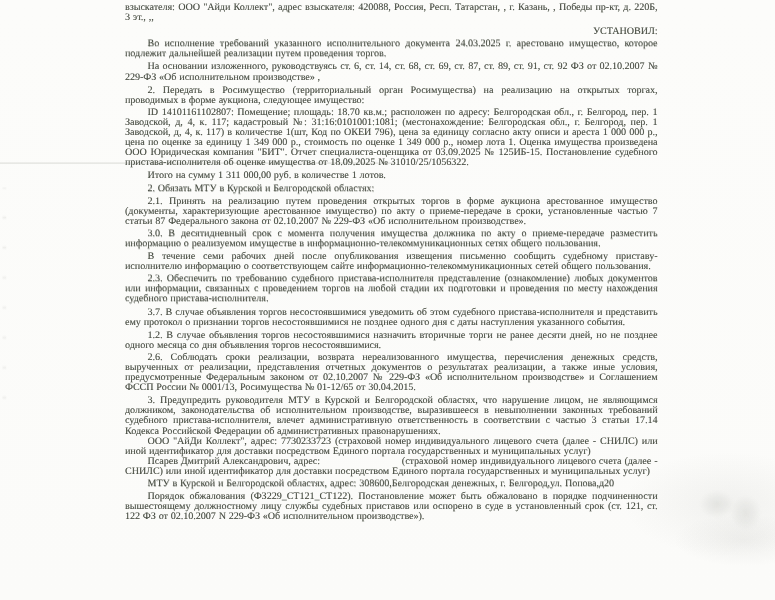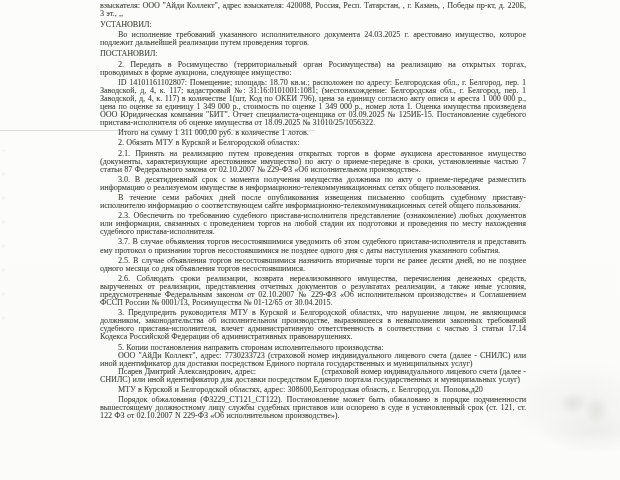--- a/index.html
+++ b/index.html
@@ -30,21 +30,21 @@
     text-shadow: 0.2px 0.2px 0.3px rgba(74,79,69,0.45);
     word-spacing: 0.3px;
   }
   .textblock p {
     margin: 0;
     padding: 0;
   }
   .textblock p.sp { margin-top: 2px; }
   .textblock p.ind { text-indent: 18px; }
   .textblock p.head {
-    text-align: left;
+    text-align: right;
     text-indent: 0;
     margin-top: 3px;
   }
   .scanline {
     position: absolute;
     left: 0;
     top: 130px;
     width: 315px;
     height: 1px;
     background: rgba(100,105,95,0.18);
@@ -78,32 +78,31 @@
 
 <div class="page">
   <div class="scanline"></div>
   <div class="bleed"></div>
   <div class="edge-speck"></div>
 
   <div class="textblock">
     <p>взыскателя: ООО "Айди Коллект", адрес взыскателя: 420088, Россия, Респ. Татарстан, , г. Казань, , Победы пр-кт, д. 220Б, 3 эт., ,,</p>
     <p class="head">УСТАНОВИЛ:</p>
     <p class="ind sp">Во исполнение требований указанного исполнительного документа 24.03.2025 г. арестовано имущество, которое подлежит дальнейшей реализации путем проведения торгов.</p>
-    <p class="head">ПОСТАНОВИЛ:</p>
+    <p class="ind sp">На основании изложенного, руководствуясь ст. 6, ст. 14, ст. 68, ст. 69, ст. 87, ст. 89, ст. 91, ст. 92 ФЗ от 02.10.2007 № 229-ФЗ «Об исполнительном производстве» ,</p>
     <p class="ind sp">2. Передать в Росимущество (территориальный орган Росимущества) на реализацию на открытых торгах, проводимых в форме аукциона, следующее имущество:</p>
     <p class="ind sp">ID 14101161102807: Помещение; площадь: 18.70 кв.м.; расположен по адресу: Белгородская обл., г. Белгород, пер. 1 Заводской, д, 4, к. 117; кадастровый №: 31:16:0101001:1081; (местонахождение: Белгородская обл., г. Белгород, пер. 1 Заводской, д, 4, к. 117) в количестве 1(шт, Код по ОКЕИ 796), цена за единицу согласно акту описи и ареста 1 000 000 р., цена по оценке за единицу 1 349 000 р., стоимость по оценке 1 349 000 р., номер лота 1. Оценка имущества произведена ООО Юридическая компания "БИТ". Отчет специалиста-оценщика от 03.09.2025 № 125ИБ-15. Постановление судебного пристава-исполнителя об оценке имущества от 18.09.2025 № 31010/25/1056322.</p>
     <p class="ind sp">Итого на сумму 1 311 000,00 руб. в количестве 1 лотов.</p>
     <p class="ind sp">2. Обязать МТУ в Курской и Белгородской областях:</p>
     <p class="ind sp">2.1. Принять на реализацию путем проведения открытых торгов в форме аукциона арестованное имущество (документы, характеризующие арестованное имущество) по акту о приеме-передаче в сроки, установленные частью 7 статьи 87 Федерального закона от 02.10.2007 № 229-ФЗ «Об исполнительном производстве».</p>
     <p class="ind sp">3.0. В десятидневный срок с момента получения имущества должника по акту о приеме-передаче разместить информацию о реализуемом имуществе в информационно-телекоммуникационных сетях общего пользования.</p>
     <p class="ind sp">В течение семи рабочих дней после опубликования извещения письменно сообщить судебному приставу-исполнителю информацию о соответствующем сайте информационно-телекоммуникационных сетей общего пользования.</p>
     <p class="ind sp">2.3. Обеспечить по требованию судебного пристава-исполнителя представление (ознакомление) любых документов или информации, связанных с проведением торгов на любой стадии их подготовки и проведения по месту нахождения судебного пристава-исполнителя.</p>
     <p class="ind sp">3.7. В случае объявления торгов несостоявшимися уведомить об этом судебного пристава-исполнителя и представить ему протокол о признании торгов несостоявшимися не позднее одного дня с даты наступления указанного события.</p>
-    <p class="ind sp">2.5. В случае объявления торгов несостоявшимися назначить вторичные торги не ранее десяти дней, но не позднее одного месяца со дня объявления торгов несостоявшимися.</p>
+    <p class="ind sp">1.2. В случае объявления торгов несостоявшимися назначить вторичные торги не ранее десяти дней, но не позднее одного месяца со дня объявления торгов несостоявшимися.</p>
     <p class="ind sp">2.6. Соблюдать сроки реализации, возврата нереализованного имущества, перечисления денежных средств, вырученных от реализации, представления отчетных документов о результатах реализации, а также иные условия, предусмотренные Федеральным законом от 02.10.2007 № 229-ФЗ «Об исполнительном производстве» и Соглашением ФССП России № 0001/13, Росимущества № 01-12/65 от 30.04.2015.</p>
     <p class="ind sp">3. Предупредить руководителя МТУ в Курской и Белгородской областях, что нарушение лицом, не являющимся должником, законодательства об исполнительном производстве, выразившееся в невыполнении законных требований судебного пристава-исполнителя, влечет административную ответственность в соответствии с частью 3 статьи 17.14 Кодекса Российской Федерации об административных правонарушениях.</p>
-    <p class="ind sp">5. Копии постановления направить сторонам исполнительного производства:</p>
     <p class="ind">ООО "АйДи Коллект", адрес: 7730233723 (страховой номер индивидуального лицевого счета (далее - СНИЛС) или иной идентификатор для доставки посредством Единого портала государственных и муниципальных услуг)</p>
     <p class="ind">Псарев Дмитрий Александрович, адрес:&nbsp;&nbsp;&nbsp;&nbsp;&nbsp;&nbsp;&nbsp;&nbsp;&nbsp;&nbsp;&nbsp;&nbsp;&nbsp;&nbsp;&nbsp;&nbsp;&nbsp;&nbsp;&nbsp;&nbsp;&nbsp;&nbsp;&nbsp;&nbsp;&nbsp;&nbsp;&nbsp;&nbsp;(страховой номер индивидуального лицевого счета (далее - СНИЛС) или иной идентификатор для доставки посредством Единого портала государственных и муниципальных услуг)</p>
-    <p class="ind sp">МТУ в Курской и Белгородской областях, адрес: 308600,Белгородская область, г. Белгород,ул. Попова,д20</p>
+    <p class="ind sp">МТУ в Курской и Белгородской областях, адрес: 308600,Белгородская денежных, г. Белгород,ул. Попова,д20</p>
     <p class="ind sp">Порядок обжалования (ФЗ229_СТ121_СТ122). Постановление может быть обжаловано в порядке подчиненности вышестоящему должностному лицу службы судебных приставов или оспорено в суде в установленный срок (ст. 121, ст. 122 ФЗ от 02.10.2007 N 229-ФЗ «Об исполнительном производстве»).</p>
   </div>
 </div>
 
 </body></html>

